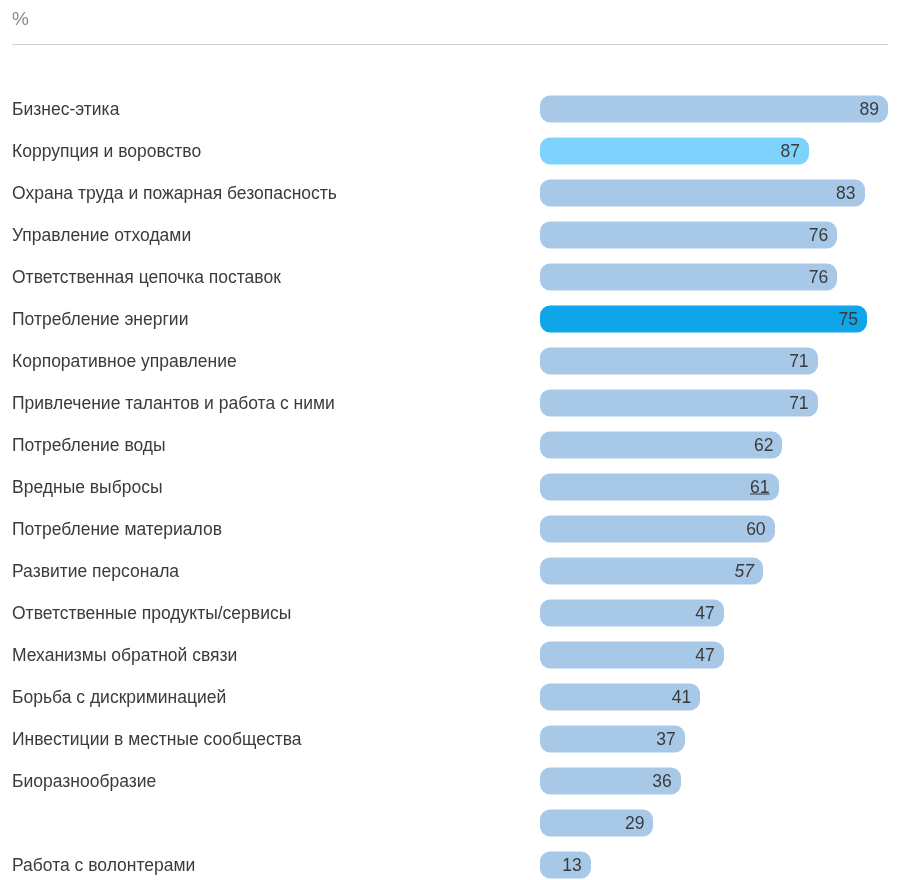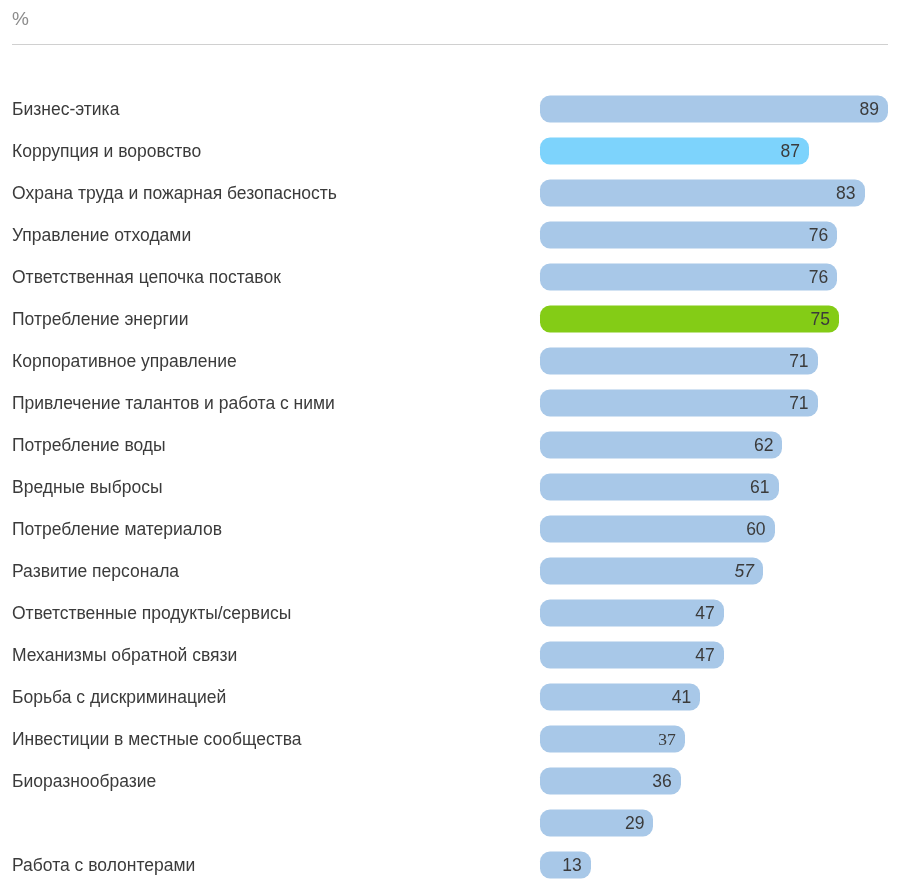--- a/index.html
+++ b/index.html
@@ -129,21 +129,21 @@
         <div class="row-label">Ответственная цепочка поставок</div>
         <div class="bar-area">
           <div class="bar" style="width: 297.169px; background: rgb(168, 200, 232);">
             <span class="bar-value">76</span>
           </div>
         </div>
       </div>
       <div class="row">
         <div class="row-label">Потребление энергии</div>
         <div class="bar-area">
-          <div class="bar" style="width: 299px; background: #84cc16;">
+          <div class="bar" style="width: 327px; background: #0ea5e9;">
             <span class="bar-value">75</span>
           </div>
         </div>
       </div>
       <div class="row">
         <div class="row-label">Корпоративное управление</div>
         <div class="bar-area">
           <div class="bar" style="width: 277.618px; background: rgb(168, 200, 232);">
             <span class="bar-value">71</span>
           </div>
@@ -161,21 +161,21 @@
         <div class="row-label">Потребление воды</div>
         <div class="bar-area">
           <div class="bar" style="width: 242.427px; background: rgb(168, 200, 232);">
             <span class="bar-value">62</span>
           </div>
         </div>
       </div>
       <div class="row">
         <div class="row-label">Вредные выбросы</div>
         <div class="bar-area">
-          <div class="bar" style="width: 238.517px; background: rgb(168, 200, 232);">
+          <div class="bar" style="width: 238.517px; background: rgb(168, 200, 232); text-decoration: underline;">
             <span class="bar-value">61</span>
           </div>
         </div>
       </div>
       <div class="row">
         <div class="row-label">Потребление материалов</div>
         <div class="bar-area">
           <div class="bar" style="width: 234.607px; background: rgb(168, 200, 232);">
             <span class="bar-value">60</span>
           </div>
@@ -209,21 +209,21 @@
         <div class="row-label">Борьба с дискриминацией</div>
         <div class="bar-area">
           <div class="bar" style="width: 160.315px; background: rgb(168, 200, 232);">
             <span class="bar-value">41</span>
           </div>
         </div>
       </div>
       <div class="row">
         <div class="row-label">Инвестиции в местные сообщества</div>
         <div class="bar-area">
-          <div class="bar" style="width: 144.674px; background: rgb(168, 200, 232); font-family: Liberation Serif, serif;">
+          <div class="bar" style="width: 144.674px; background: rgb(168, 200, 232);">
             <span class="bar-value">37</span>
           </div>
         </div>
       </div>
       <div class="row">
         <div class="row-label">Биоразнообразие</div>
         <div class="bar-area">
           <div class="bar" style="width: 140.764px; background: rgb(168, 200, 232);">
             <span class="bar-value">36</span>
           </div>

